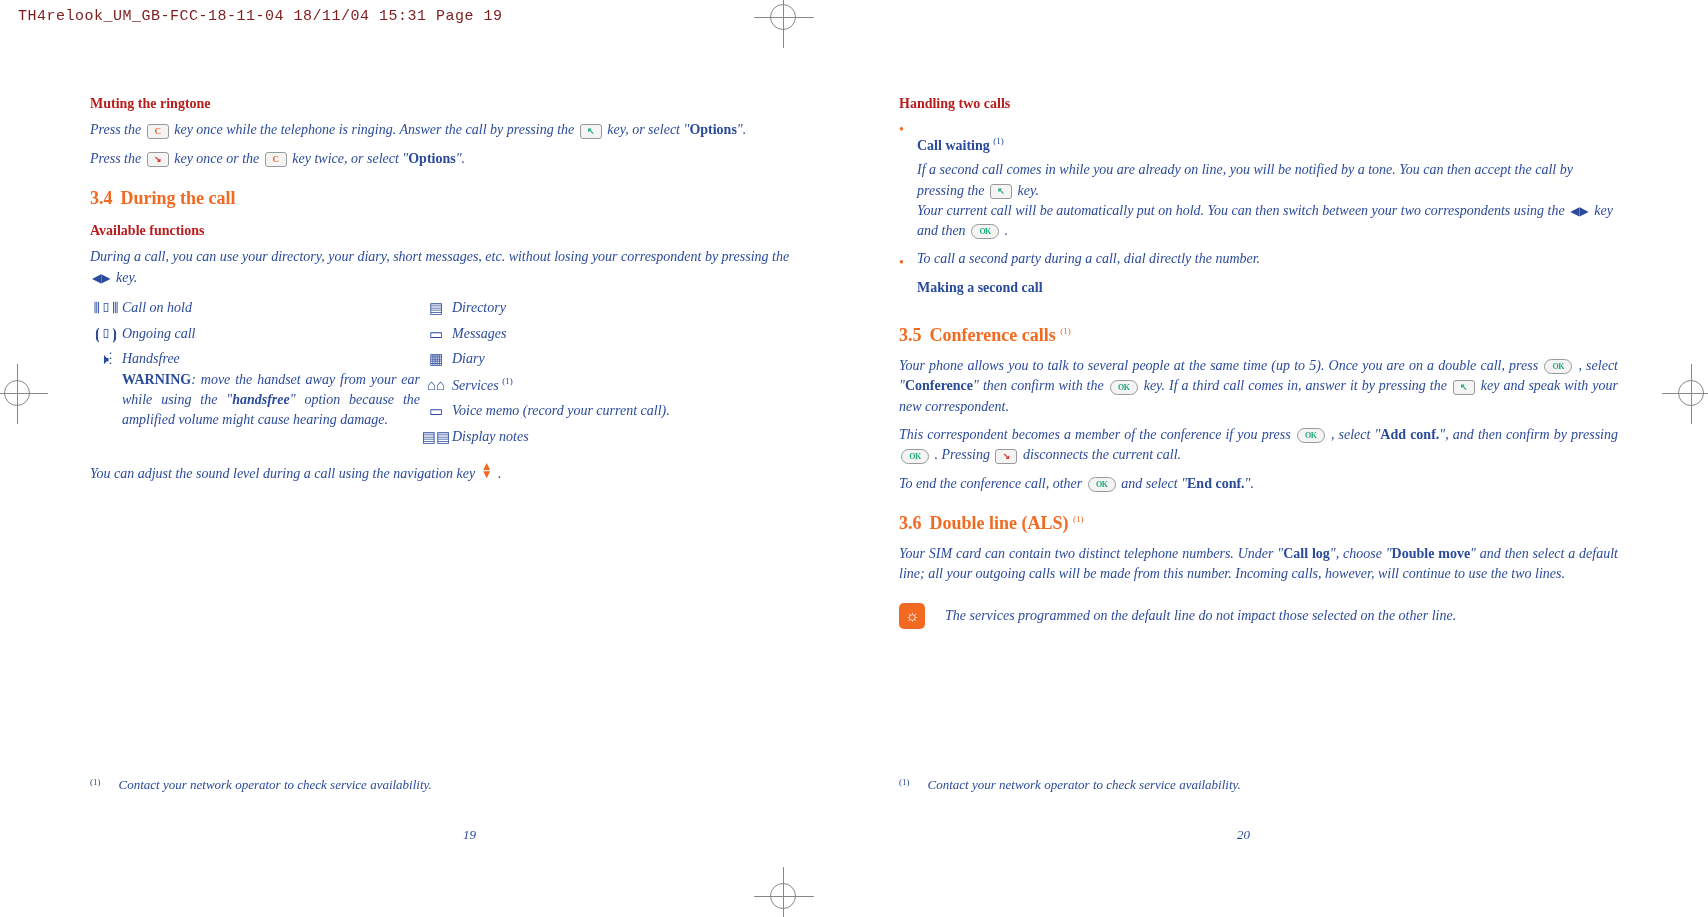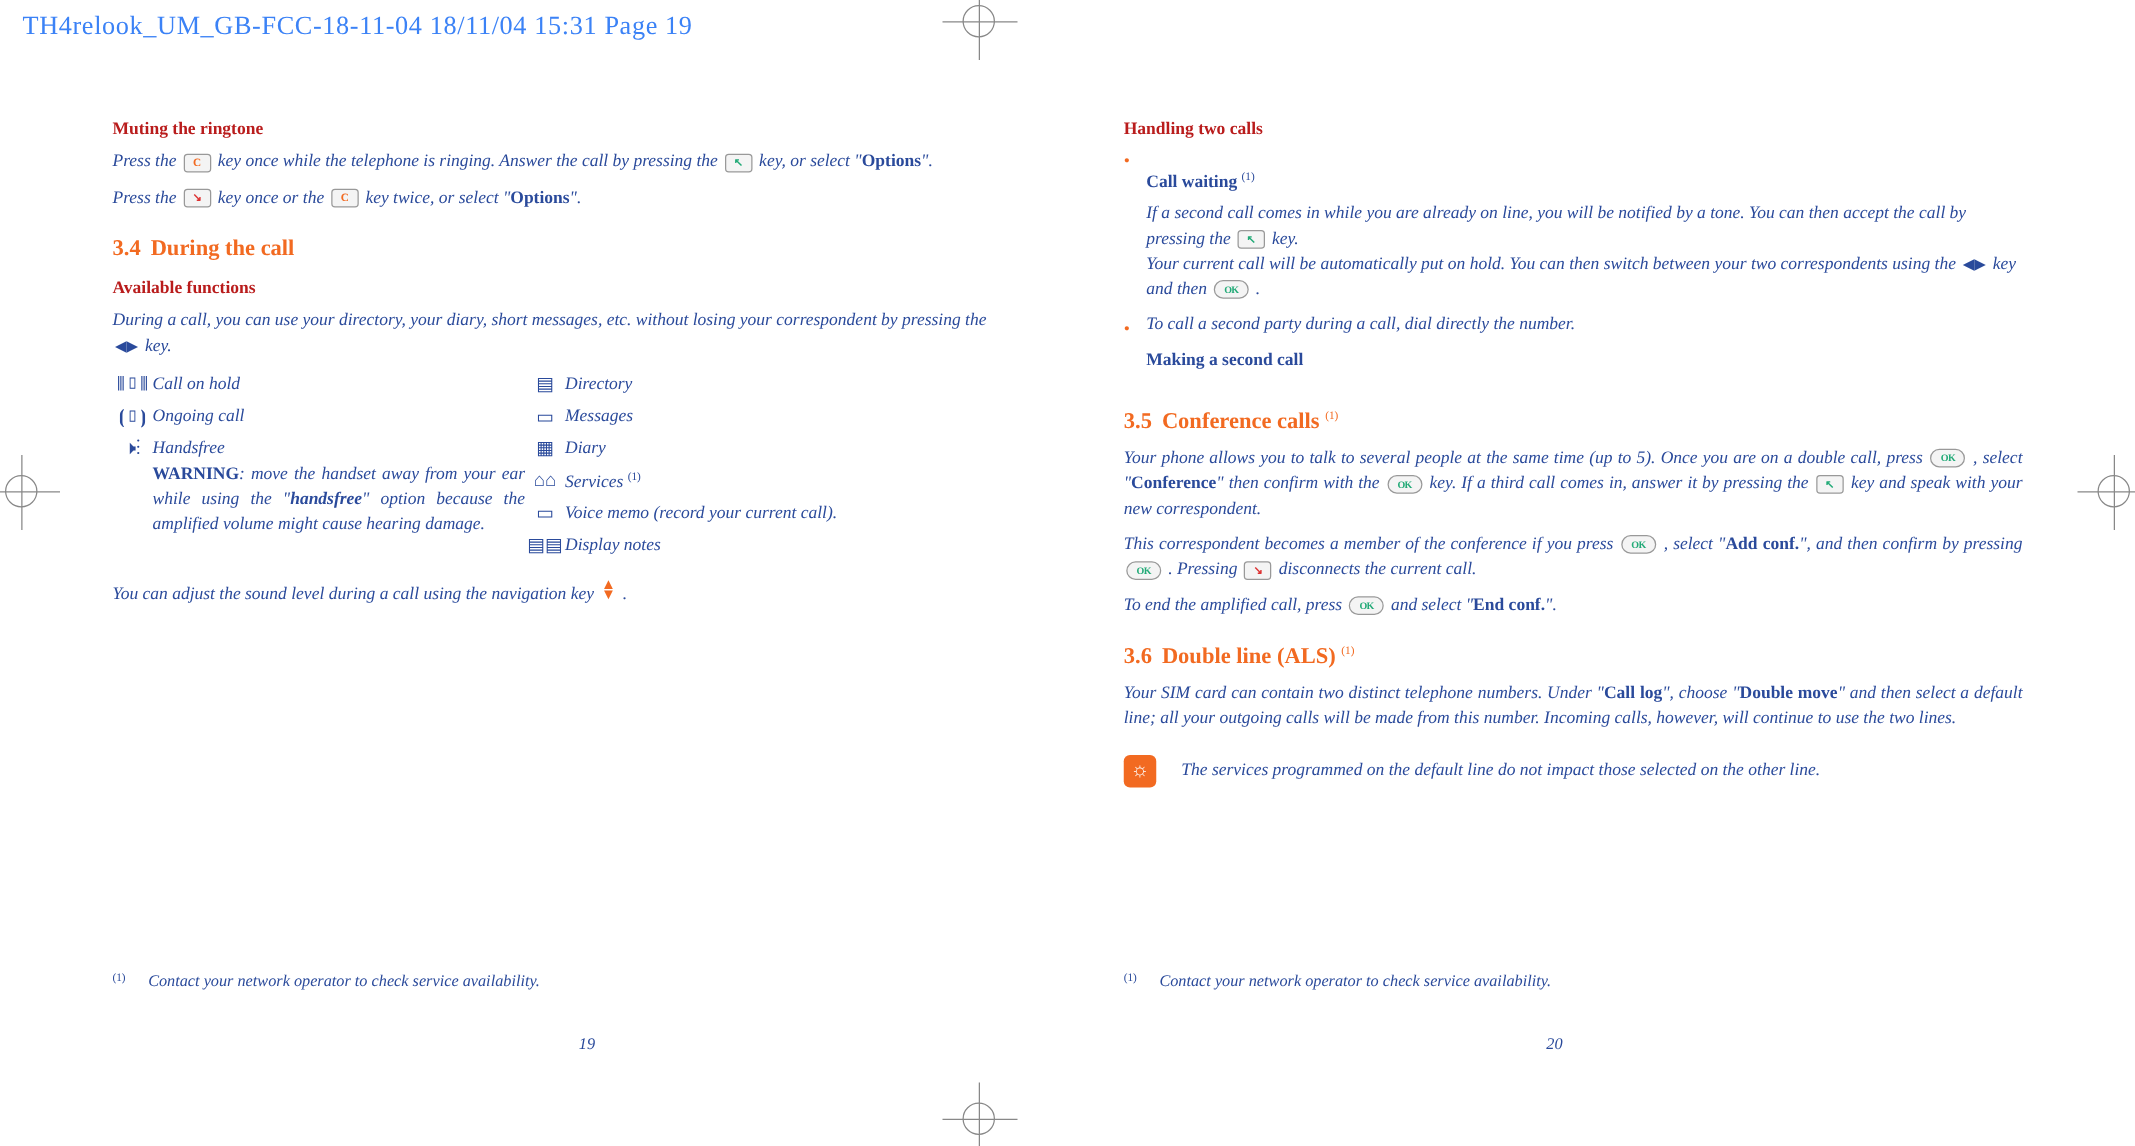--- a/index.html
+++ b/index.html
@@ -9,23 +9,23 @@
     background: #fff;
     font-family: Georgia, 'Times New Roman', serif;
     color: #2a4a9b;
     position: relative;
     overflow: hidden;
   }
   .print-header {
     position: absolute;
     top: 8px;
     left: 18px;
-    font-family: Liberation Serif, serif;
-    font-size: 21px;
-    color: #3b82f6;
+    font-family: Liberation Mono, monospace;
+    font-size: 15px;
+    color: #7f1d1d;
     letter-spacing: 0.5px;
   }
   .crop-mark-top { position:absolute; top:4px; left:770px; }
   .crop-mark-bottom { position:absolute; bottom:4px; left:770px; }
   .crop-mark-left { position:absolute; top:380px; left:4px; }
   .crop-mark-right { position:absolute; top:380px; right:4px; }
   .crop-circ {
     width:26px; height:26px; border:1px solid #888; border-radius:50%;
     display:inline-block; position:relative;
   }
@@ -260,21 +260,21 @@
       <span>This correspondent becomes a member of the conference if you press </span>
       <span class="inline-key ok">OK</span>
       <span>, select "</span><span class="bold">Add conf.</span><span>", and then confirm by pressing </span>
       <span class="inline-key ok">OK</span>
       <span>. Pressing </span>
       <span class="inline-key red">↘</span>
       <span> disconnects the current call.</span>
     </p>
 
     <p>
-      <span>To end the amplified call, press </span>
+      <span>To end the conference call, other </span>
       <span class="inline-key ok">OK</span>
       <span> and select "</span><span class="bold">End conf.</span><span>".</span>
     </p>
 
     <h2 class="section">
       <span class="num">3.6</span><span>Double line (ALS) </span><span class="sup" style="font-weight:normal">(1)</span>
     </h2>
 
     <p class="justify">
       <span>Your SIM card can contain two distinct telephone numbers. Under "</span><span class="bold">Call log</span><span>", choose "</span><span class="bold">Double move</span><span>" and then select a default line; all your outgoing calls will be made from this number. Incoming calls, however, will continue to use the two lines.</span>

